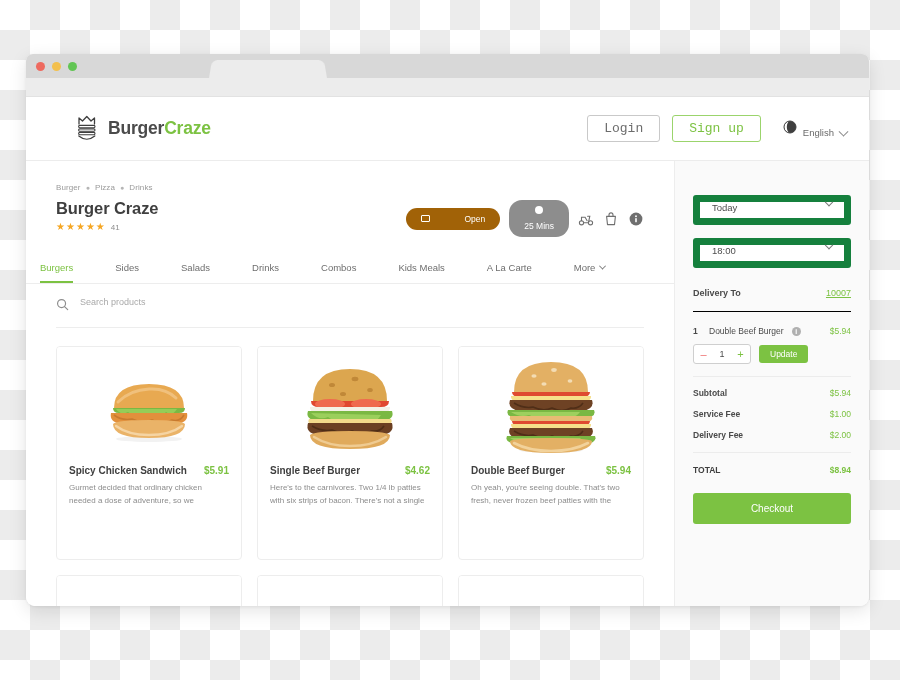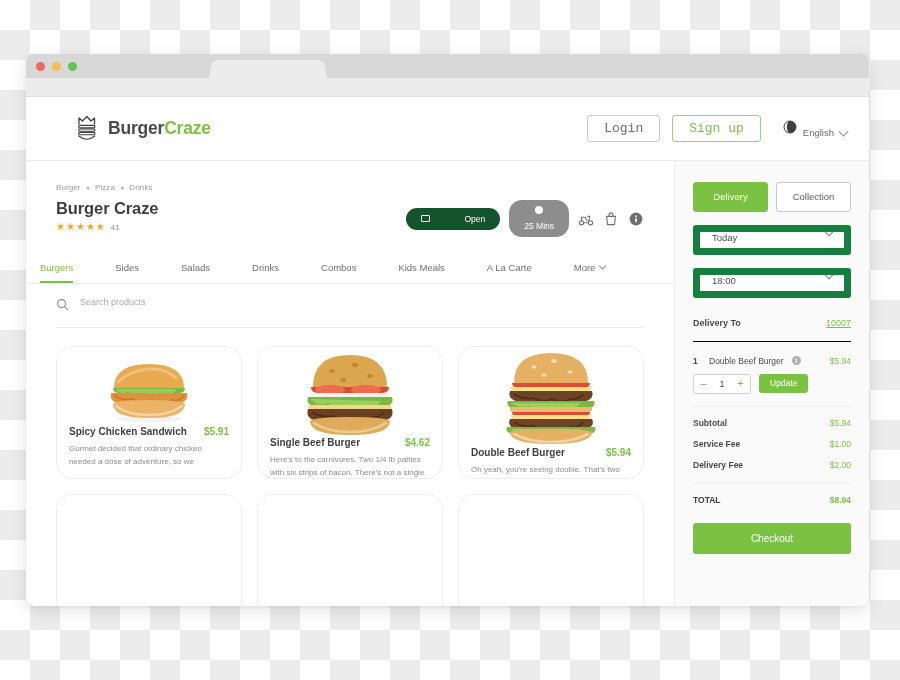--- a/index.html
+++ b/index.html
@@ -134,21 +134,21 @@
     display: flex; align-items: center; gap: 9px;
     margin-top: 17px;
   }
   .pill {
     display: flex; align-items: center; gap: 7px;
     border-radius: 13px;
     padding: 6px 15px;
     font-size: 8.5px; color: #fff;
     white-space: nowrap;
   }
-  .pill.open { background: #14532d; gap: 34px; }
+  .pill.open { background: #a16207; gap: 34px; }
   .pill.mins { background: #8d8d8d; flex-direction: column; }
   .pill-ico-screen {
     width: 9px; height: 7px; border: 1.4px solid #fff; border-radius: 1px;
   }
   .pill-ico-clock {
     width: 8px; height: 8px; border-radius: 50%; background: #fff;
   }
   .hero-icon { width: 16px; height: 16px; color: #6f6f6f; }
 
   
@@ -194,23 +194,23 @@
   
   #product-grid {
     margin: 0 30px;
     padding-top: 18px;
     display: grid;
     grid-template-columns: repeat(3, 1fr);
     gap: 15px 15px;
   }
   .product-card {
     border: 1px solid #ededed;
-    border-radius: 16px;
+    border-radius: 4px;
     background: #fff;
-    height: 133px;
+    height: 214px;
     overflow: hidden;
     cursor: pointer;
     display: flex; flex-direction: column;
   }
   .card-img-wrap {
     height: 118px;
     display: flex; align-items: center; justify-content: center;
     background: #fff;
   }
   .card-body { padding: 0 12px 10px 12px; }
@@ -572,24 +572,20 @@
         <div class="product-card">
           <div class="card-img-wrap"></div>
 
         </div>
 
       </div>
     </div>
 
     <div id="side-col">
 
-      <div id="mode-row">
-        <div class="mode-btn active">Delivery</div>
-        <div class="mode-btn inactive">Collection</div>
-      </div>
 
       <div class="select-box">
         <span>Today</span>
         <span class="chev2"></span>
       </div>
 
       <div class="select-box">
         <span>18:00</span>
         <span class="chev2"></span>
       </div>

